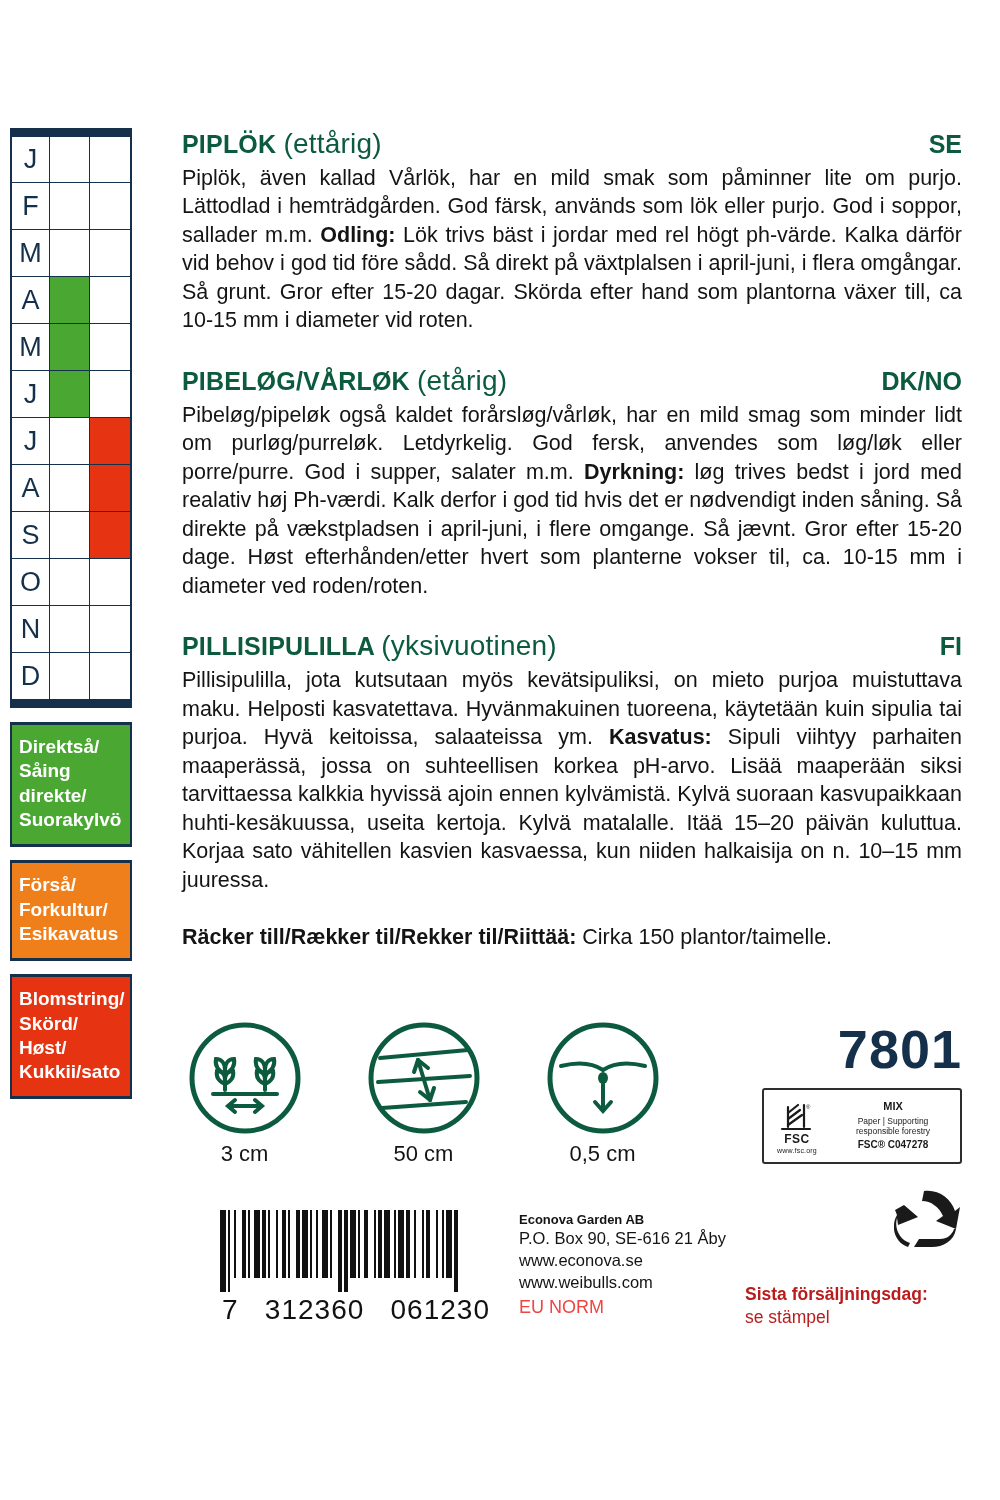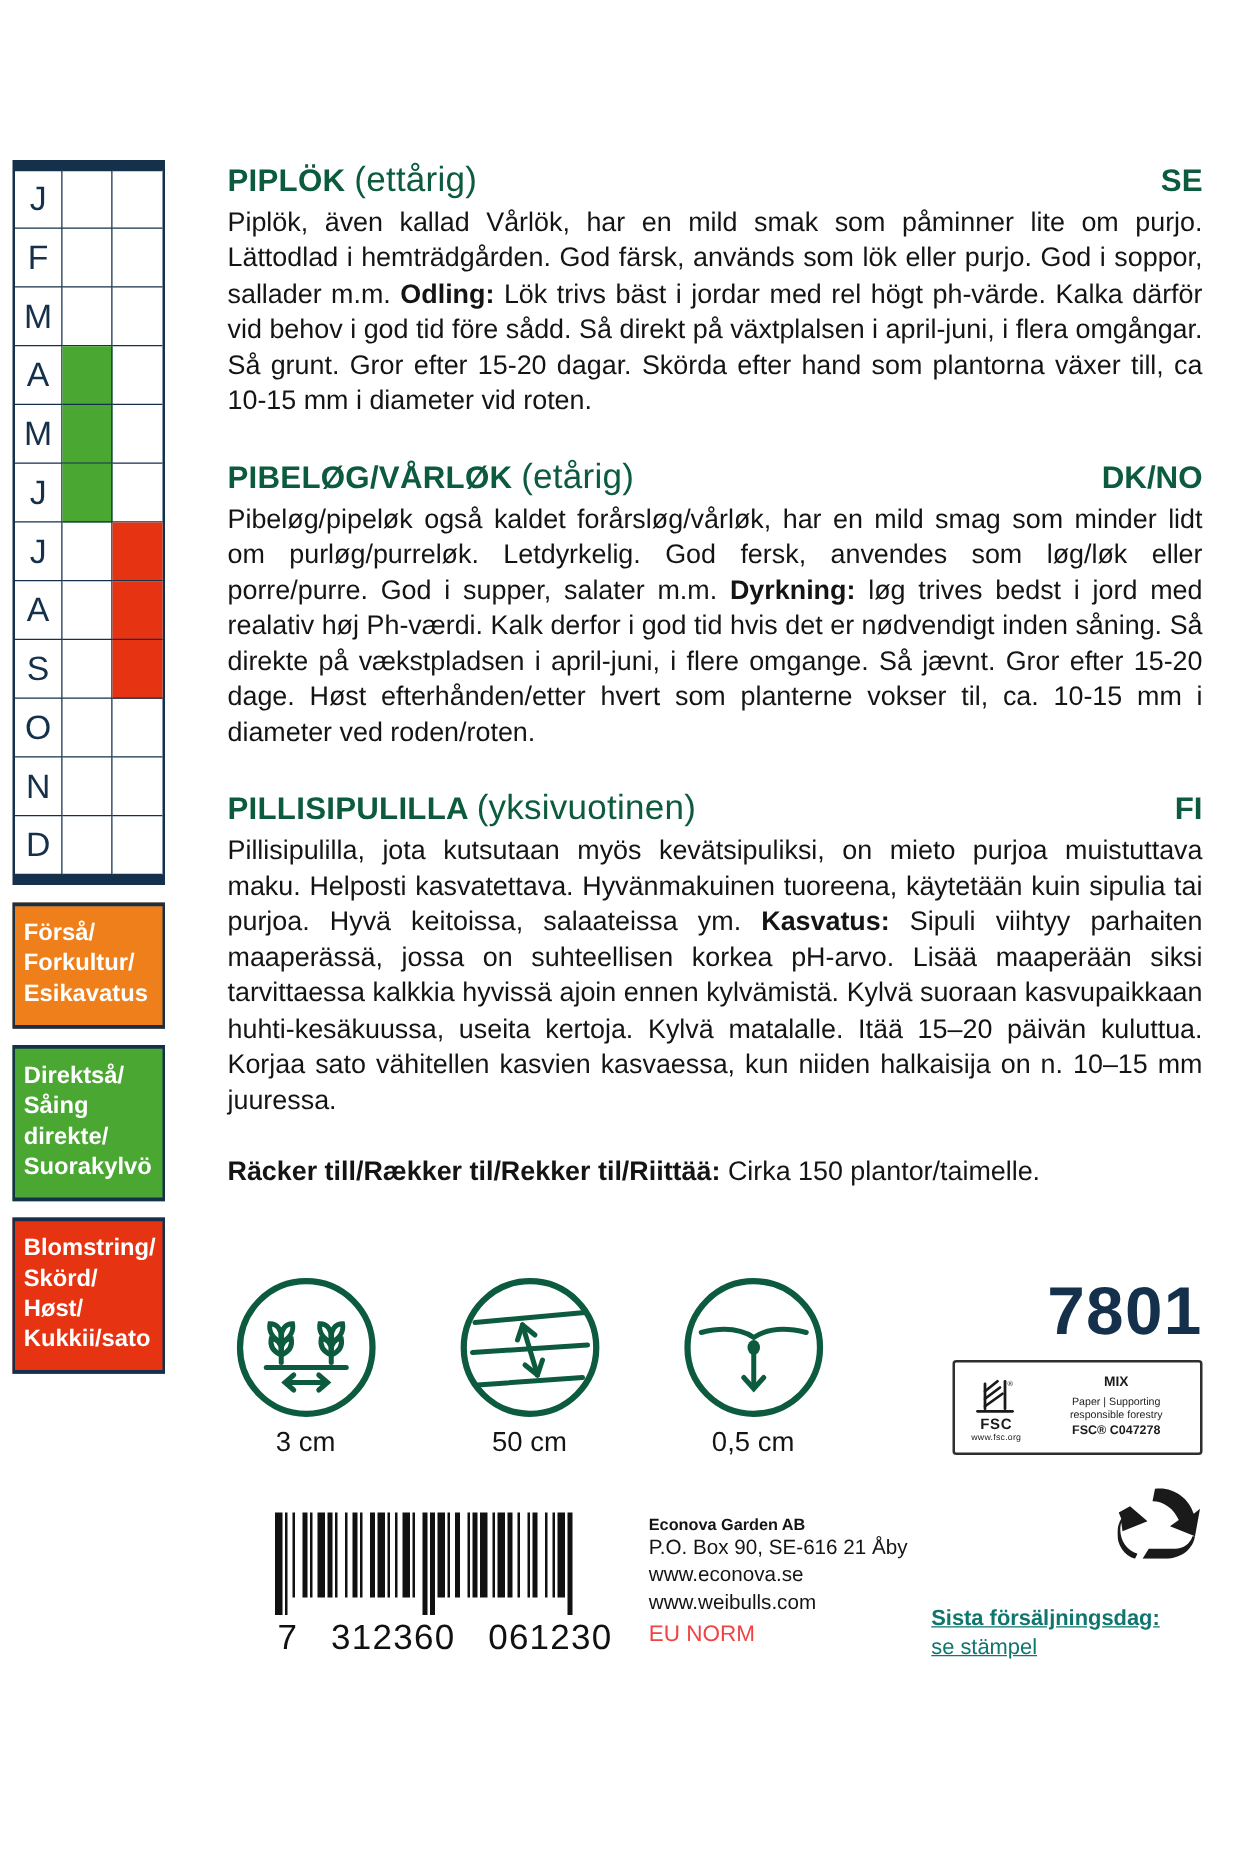--- a/index.html
+++ b/index.html
@@ -200,22 +200,21 @@
     font-size:16.5px;
     line-height:1.33;
     color:#141414;
   }
   .addr-right .strong{font-weight:700;font-size:18px;}
   .lastsale{
     position:absolute;
     left:745px;top:1283px;
     font-size:17.5px;
     line-height:1.33;
-    color:#0f766e;
-    text-decoration:underline;
+    color:#b91c1c;
   }
   .lastsale .strong{font-weight:700;}
 </style>
 </head>
 <body>
 
 <div class="page">
 
   <div class="calendar">
     <div class="cal-topbar"></div>
@@ -277,30 +276,30 @@
         </div>
         <div class="cal-row">
           <div class="cal-cell c0">D</div>
           <div class="cal-cell c1" style="background: transparent;"></div>
           <div class="cal-cell c2" style="background: transparent;"></div>
         </div>
       </div>
     <div class="cal-bottombar"></div>
 
     <div class="legend" id="cal-legend">
-        <div class="legend-block" style="background: rgb(239, 127, 26);">
-          <div>Förså/</div>
-          <div>Forkultur/</div>
-          <div>Esikavatus</div>
-        </div>
         <div class="legend-block" style="background: rgb(74, 168, 50);">
           <div>Direktså/</div>
           <div>Såing</div>
           <div>direkte/</div>
           <div>Suorakylvö</div>
+        </div>
+        <div class="legend-block" style="background: rgb(239, 127, 26);">
+          <div>Förså/</div>
+          <div>Forkultur/</div>
+          <div>Esikavatus</div>
         </div>
         <div class="legend-block" style="background: rgb(230, 51, 18);">
           <div>Blomstring/</div>
           <div>Skörd/</div>
           <div>Høst/</div>
           <div>Kukkii/sato</div>
         </div>
       </div>
   </div>
 

